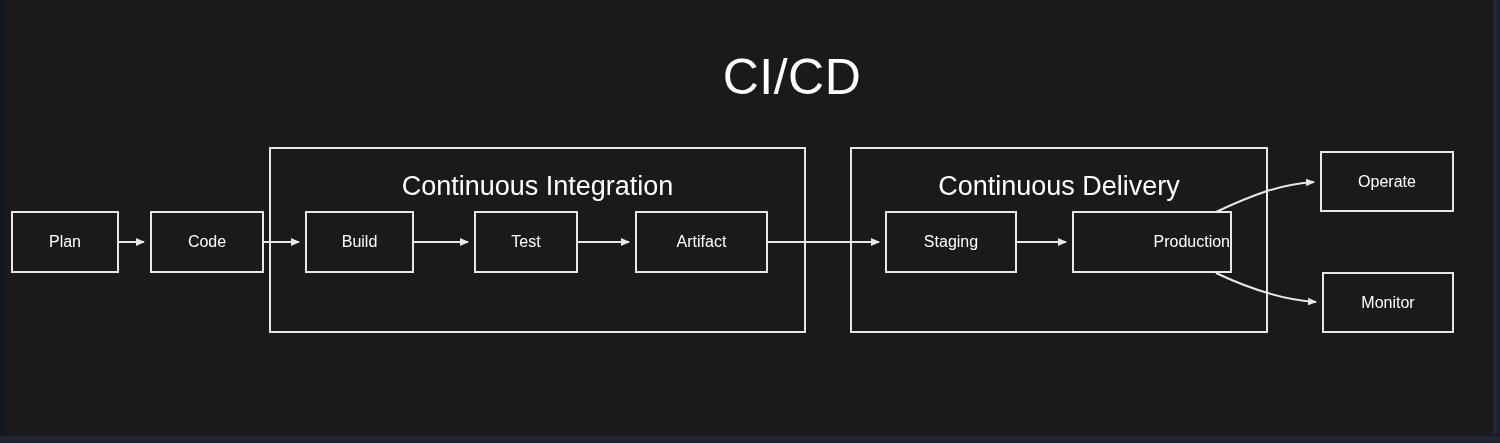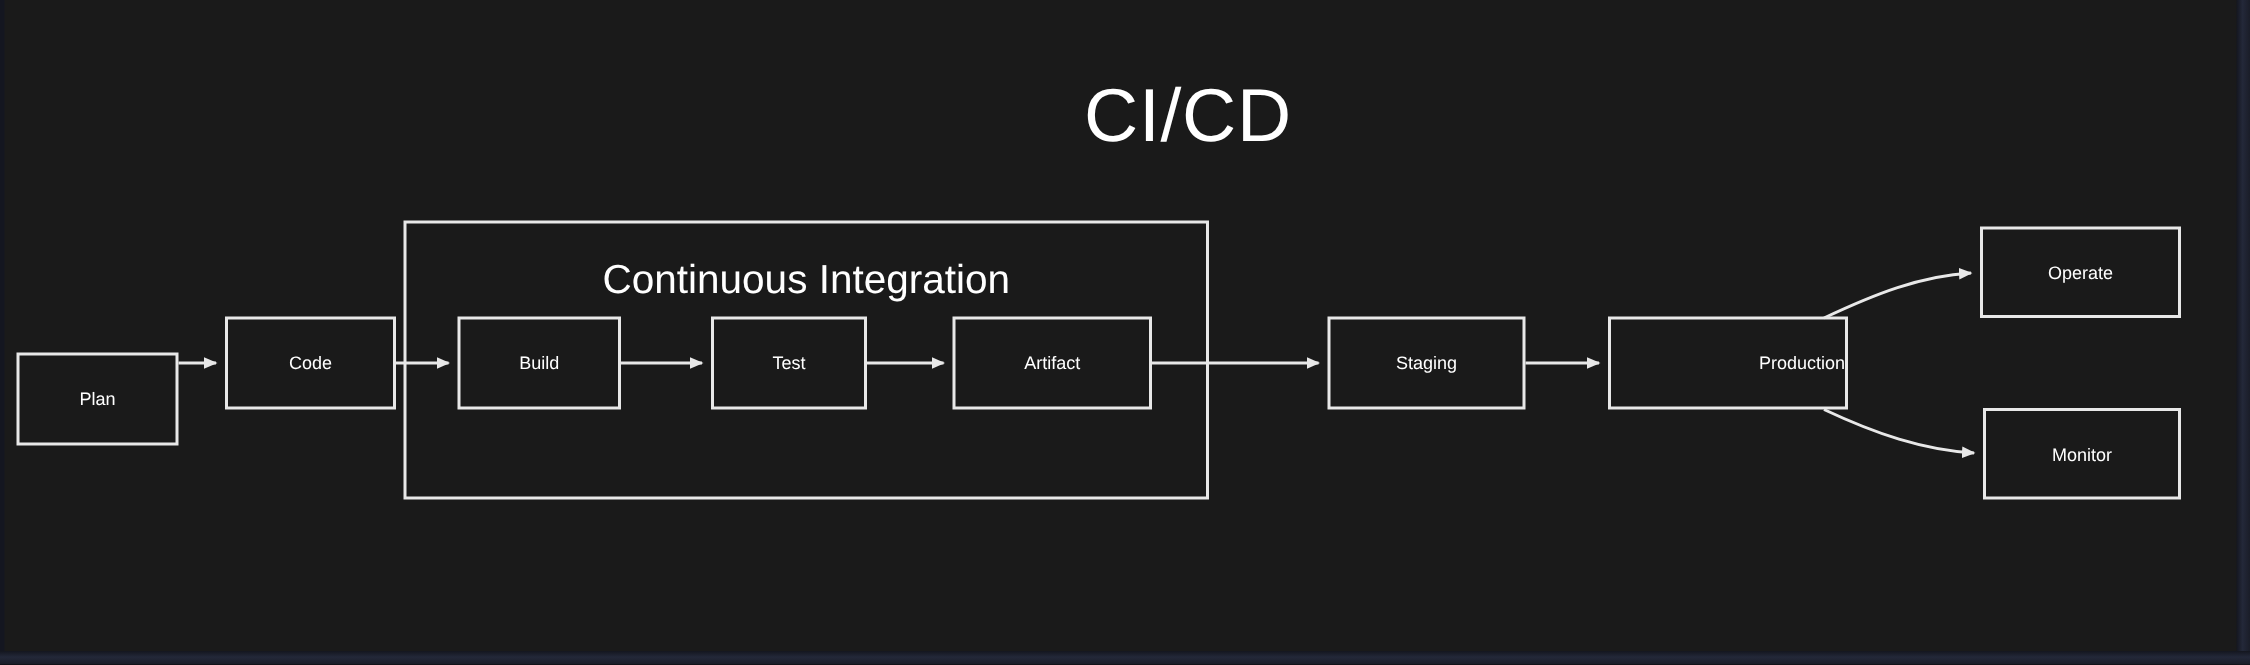--- a/index.html
+++ b/index.html
@@ -70,21 +70,21 @@
 
   .node {
     position: absolute;
     border: 2px solid #e8e8e8;
     box-sizing: border-box;
     background: transparent;
     display: flex;
     align-items: center;
     justify-content: center;
     color: #ffffff;
-    font-size: 12px;
+    font-size: 16px;
     font-weight: 400;
   }
 
   #edges {
     position: absolute;
     left: 0; top: 0;
     width: 1500px; height: 443px;
     pointer-events: none;
   }
 </style>
@@ -93,40 +93,43 @@
 
 <div id="canvas">
 
   <div class="frame-left"></div>
 
   <div id="title">CI/CD</div>
 
   <div class="container-box" id="container-ci" style="left: 269px; top: 147px; width: 537px; height: 186px;">
     <div class="container-label">Continuous Integration</div>
   </div>
+  <div class="container-box" id="container-cd" style="left: 850px; top: 147px; width: 418px; height: 186px;">
+    <div class="container-label">Continuous Delivery</div>
+  </div>
 
   <svg id="edges" viewBox="0 0 1500 443">
     <defs>
       <marker id="arrowhead" markerWidth="9" markerHeight="9" refX="8" refY="4.5" orient="auto" markerUnits="userSpaceOnUse">
         <path d="M 0 0.6 L 9 4.5 L 0 8.4 z" fill="#e8e8e8"></path>
       </marker>
     </defs>
     <g id="edge-paths" fill="none" stroke="#e8e8e8" stroke-width="2">
         <path d="M 119 242 L 144 242" marker-end="url(#arrowhead)"></path>
         <path d="M 264 242 L 299 242" marker-end="url(#arrowhead)"></path>
         <path d="M 414 242 L 468 242" marker-end="url(#arrowhead)"></path>
         <path d="M 578 242 L 629 242" marker-end="url(#arrowhead)"></path>
         <path d="M 768 242 L 879 242" marker-end="url(#arrowhead)"></path>
         <path d="M 1017 242 L 1066 242" marker-end="url(#arrowhead)"></path>
         <path d="M 1216 212 C 1250 196 1280 184 1314 182" marker-end="url(#arrowhead)"></path>
         <path d="M 1216 273 C 1250 289 1282 300 1316 302" marker-end="url(#arrowhead)"></path>
       </g>
   </svg>
 
-  <div class="node" id="node-plan" style="left: 11px; top: 211px; width: 108px; height: 62px; margin-top: 24px;">
+  <div class="node" id="node-plan" style="left: 11px; top: 211px; width: 108px; height: 62px;">
     <span>Plan</span>
   </div>
   <div class="node" id="node-code" style="left: 150px; top: 211px; width: 114px; height: 62px;">
     <span>Code</span>
   </div>
   <div class="node" id="node-test" style="left: 474px; top: 211px; width: 104px; height: 62px;">
     <span>Test</span>
   </div>
   <div class="node" id="node-build" style="left: 305px; top: 211px; width: 109px; height: 62px;">
     <span>Build</span>

